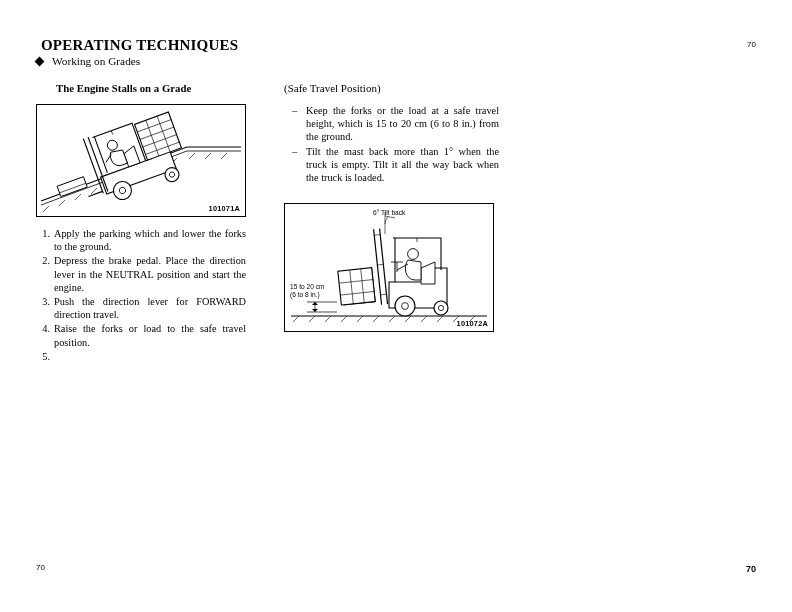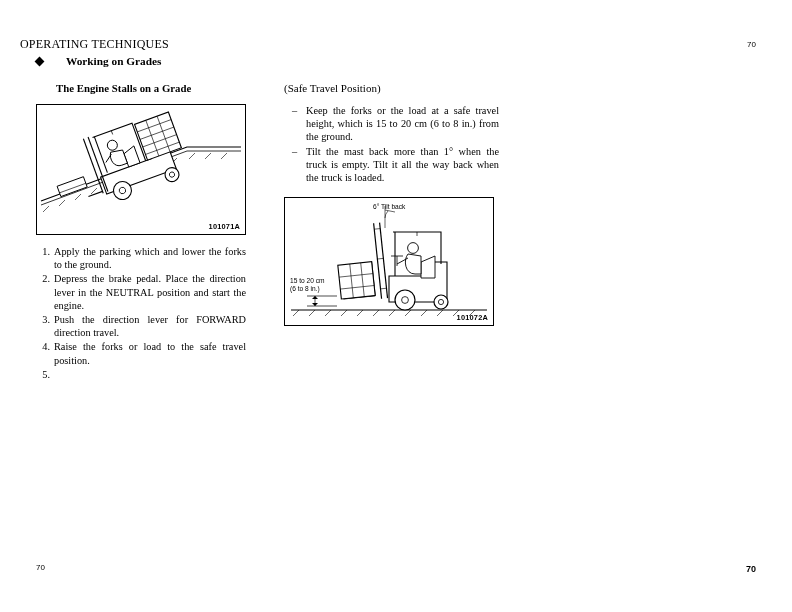--- a/index.html
+++ b/index.html
@@ -18,25 +18,25 @@
   .page {
     position: absolute;
     left: 0; top: 0;
     width: 792px;
     height: 612px;
   }
 
   
   .doc-header {
     position: absolute;
-    left: 20px;
+    left: 41px;
     top: 37px;
     font-family: "Liberation Serif", serif;
-    font-weight: normal;
-    font-size: 12px;
+    font-weight: bold;
+    font-size: 15px;
     letter-spacing: 0.2px;
   }
   .header-page-num {
     position: absolute;
     right: 36px;
     top: 40px;
     font-family: "Liberation Sans", sans-serif;
     font-size: 8px;
   }
 
@@ -49,25 +49,25 @@
   }
   .col-right {
     position: absolute;
     left: 284px;
     top: 82px;
     width: 215px;
   }
 
   
   .h-diamond {
-    font-weight: bold;
+    font-weight: normal;
     font-size: 11.3px;
     margin: 0 0 15px 0;
     position: relative;
-    padding-left: 30px;
+    padding-left: 16px;
   }
   .h-diamond .bullet-diamond {
     position: absolute;
     left: 0;
     top: 3px;
     width: 7px;
     height: 7px;
     background: #000;
     transform: rotate(45deg);
   }
@@ -142,27 +142,27 @@
 
   
   .figure {
     position: relative;
     border: 1px solid #000;
     background: #fff;
     box-sizing: border-box;
   }
   .fig-left {
     width: 210px;
-    height: 131px;
+    height: 113px;
     margin-top: 10px;
   }
   .fig-right {
     width: 210px;
     height: 129px;
-    margin-top: 13px;
+    margin-top: 19px;
   }
   .fig-id {
     position: absolute;
     right: 5px;
     bottom: 3px;
     font-family: "Liberation Sans", sans-serif;
     font-size: 7.4px;
     font-weight: bold;
     letter-spacing: 0.2px;
   }

